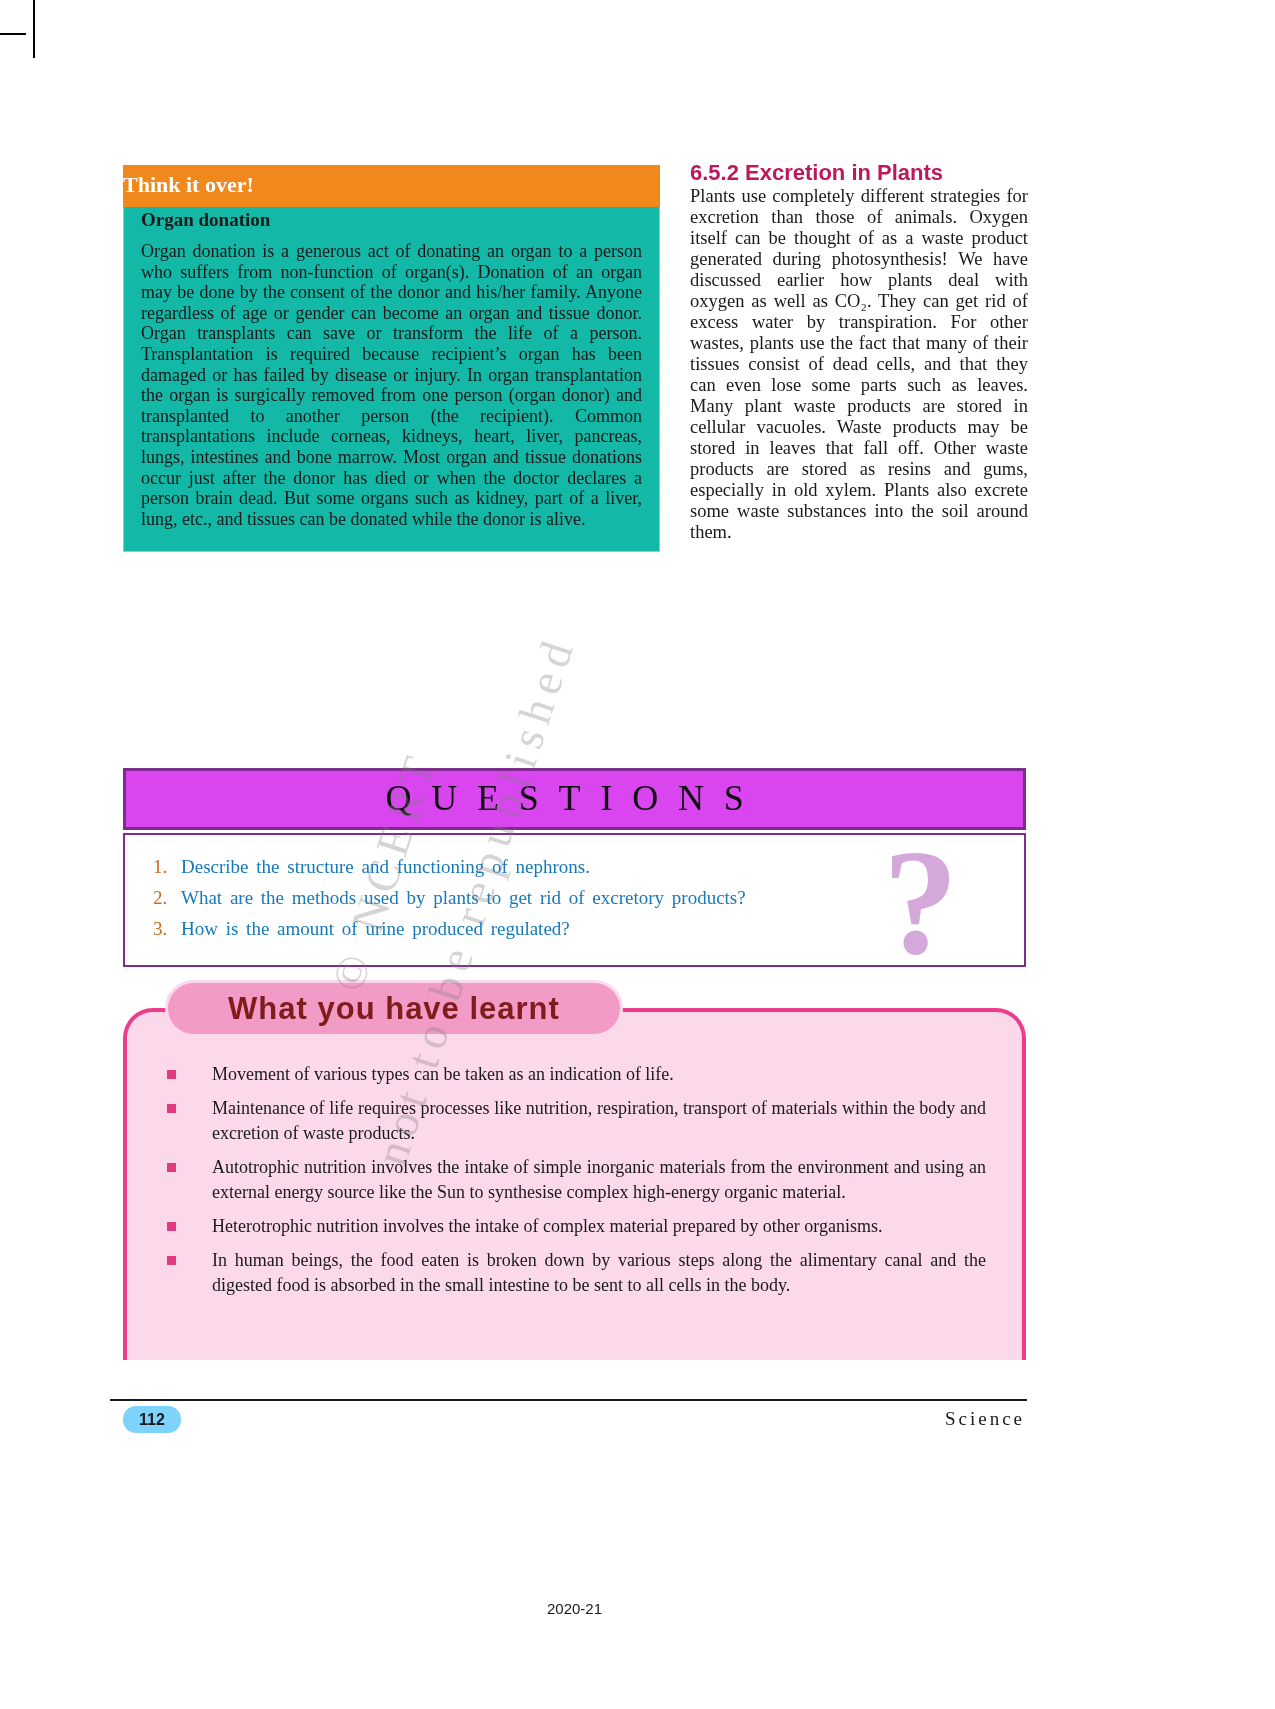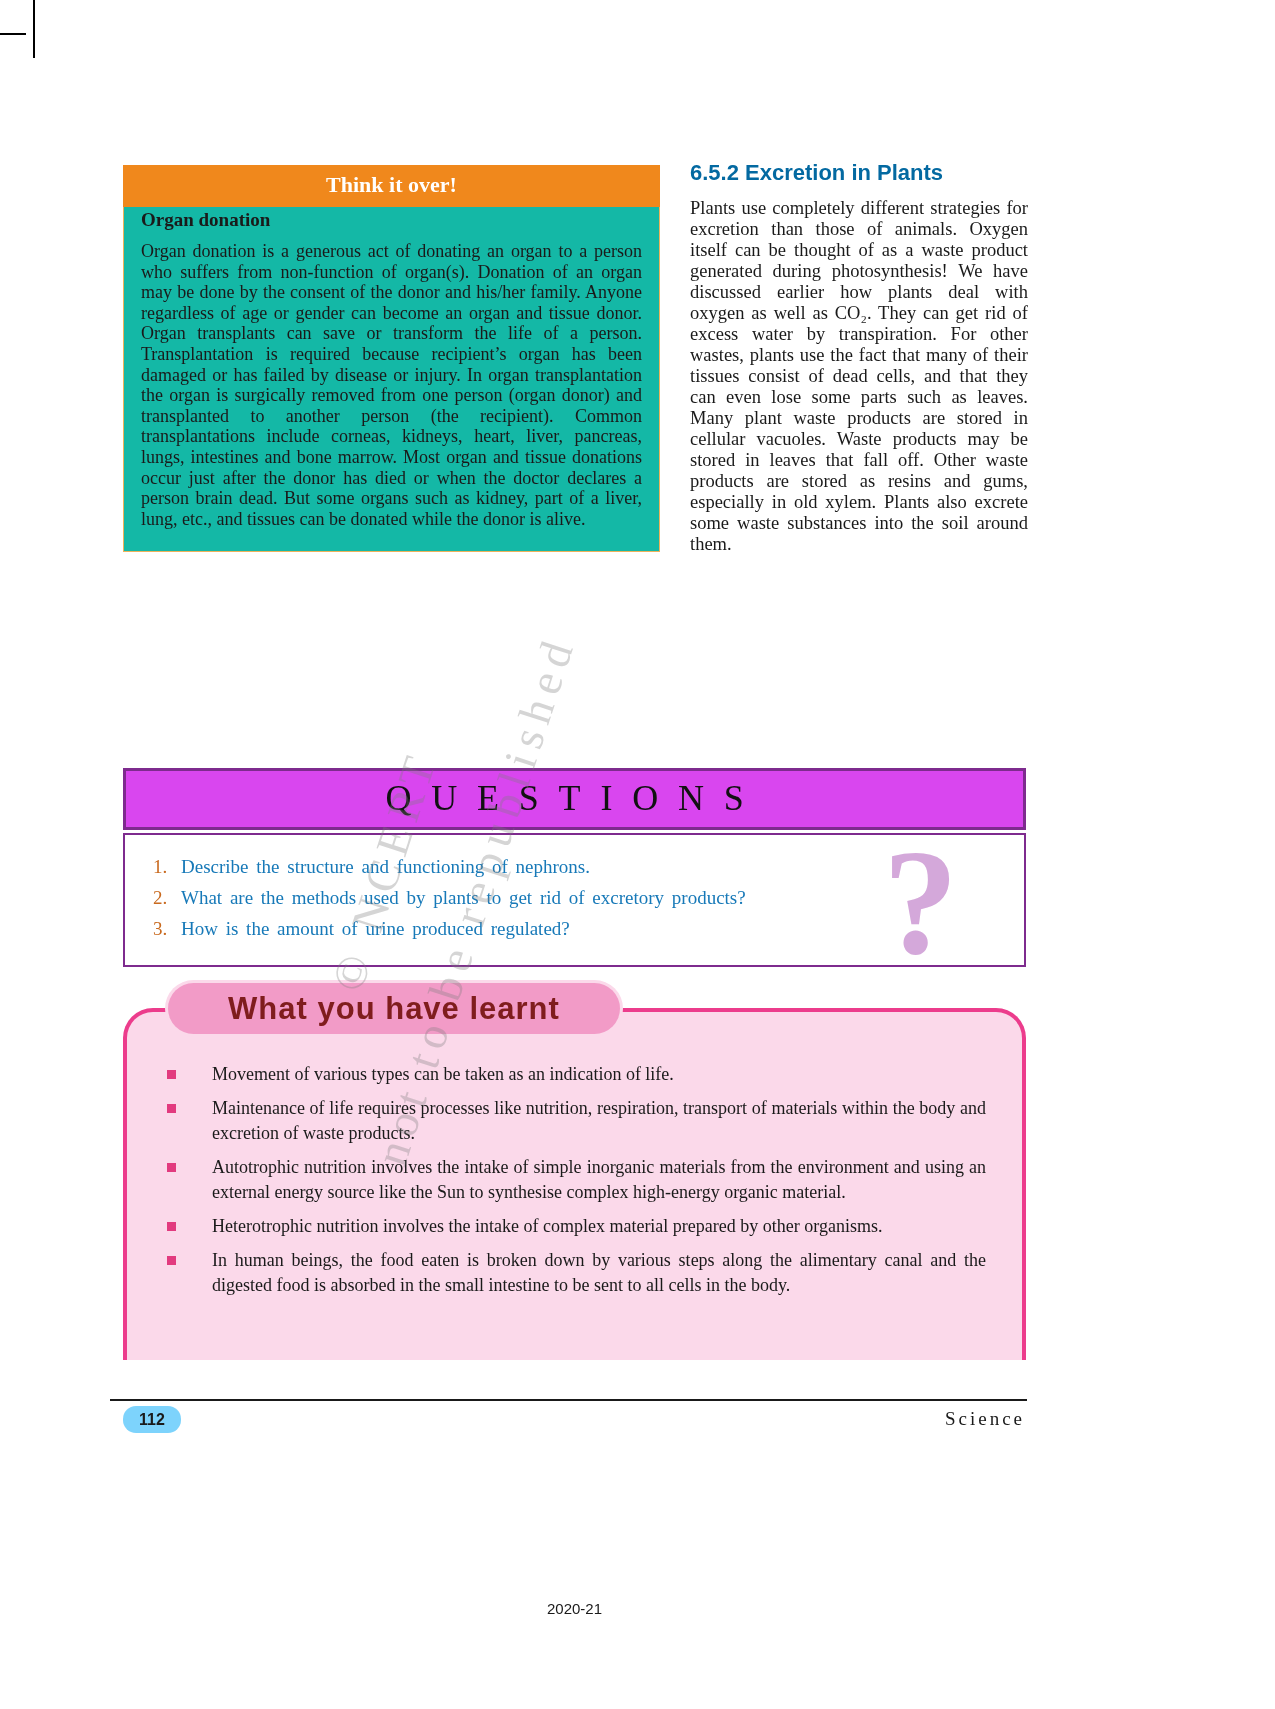--- a/index.html
+++ b/index.html
@@ -17,31 +17,31 @@
     position:absolute; left:70px; top:790px; width:720px; z-index:6;
     transform:rotate(-72deg); transform-origin:center;
     color:rgba(125,125,125,0.32); font-size:46px; letter-spacing:8px;
     text-align:center; line-height:95px; pointer-events:none; white-space:nowrap;
   }
 
   
   .think-box { position:absolute; left:123px; top:165px; width:537px; }
   .think-header {
     background:#F0881C; color:#ffffff; font-weight:bold; font-size:22px;
-    text-align:center; padding:7px 0 9px;
+    padding:7px 0 9px;
   }
   .think-body { background:#14b8a6; border:1px solid #EDB35B; border-top:none; padding:2px 17px 22px; }
   .think-title { font-weight:bold; font-size:19px; margin-bottom:10px; }
   .think-text { font-size:18px; line-height:20.6px; text-align:justify; }
 
   
   .right-col { position:absolute; left:690px; top:160px; width:338px; }
   .section-heading {
-    font-family:"Liberation Sans", sans-serif; font-size:22px; color:#0369a1;
-    font-weight:bold; margin-bottom:12px;
+    font-family:"Liberation Sans", sans-serif; font-size:22px; color:#be185d;
+    font-weight:bold; 
   }
   .section-text { font-size:18.5px; line-height:21px; text-align:justify; }
 
   
   .questions-box { position:absolute; left:123px; top:768px; width:903px; }
   .questions-banner {
     background:#d946ef; border:3px solid #7E2B8E; text-align:center;
     font-size:36px; letter-spacing:0.55em; padding:6px 0 8px; color:#111;
   }
   .questions-list {

